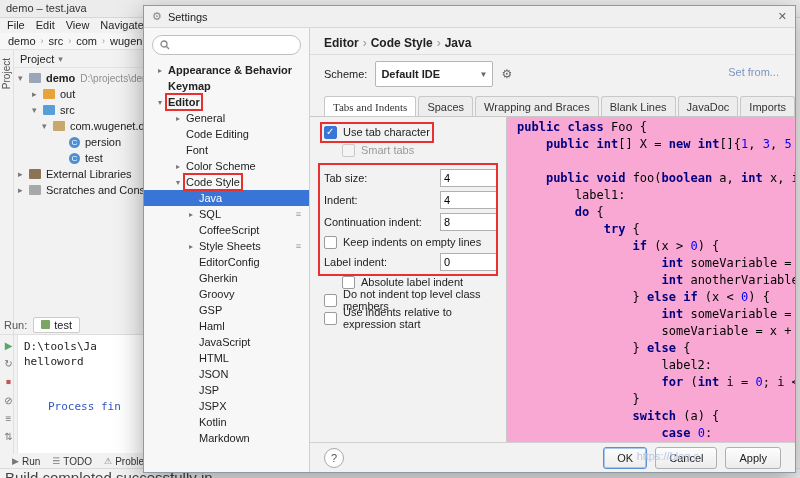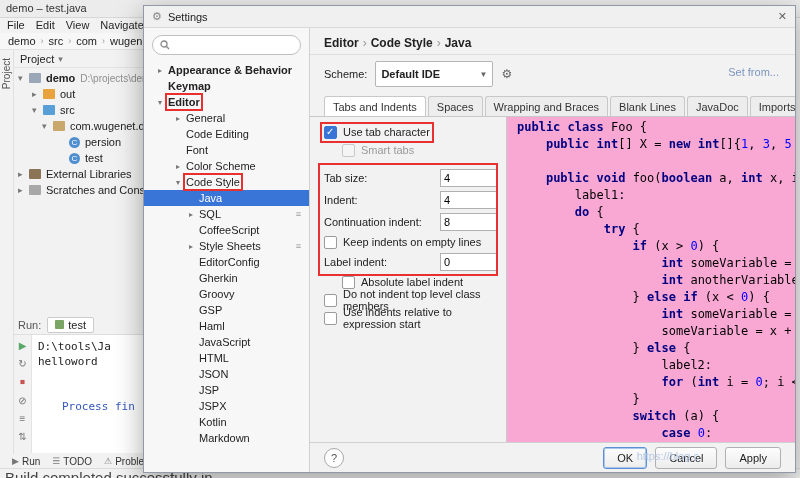--- a/index.html
+++ b/index.html
@@ -35,21 +35,21 @@
   .icon-folder-sources{background:#579fd6;}
   .icon-package{background:#c8a96b;}
   .icon-class{background:#4f8fd0;border-radius:50%;width:11px;height:11px;color:#fff;font-size:8px;
     display:flex;align-items:center;justify-content:center;}
   .icon-class::after{content:"C";}
   .icon-library{background:#8b7355;}
   .icon-scratch{background:#a8a8a8;}
   .t-label.bold{font-weight:bold;}
   .t-detail{color:#8e8e8e;font-size:10px;margin-left:5px;}
 
-  .run-panel{position:absolute;left:14px;top:315px;width:230px;height:138px;}
+  .run-panel{position:absolute;left:0;top:315px;width:230px;height:138px;}
   .run-tabs{height:20px;display:flex;align-items:center;gap:6px;padding:0 4px;border-bottom:1px solid #dedede;font-size:11px;}
   .run-label{color:#555;}
   .run-tab{display:flex;align-items:center;gap:4px;border:1px solid #ccc;background:#fff;padding:1px 7px;border-radius:2px;}
   .run-tab-icon{width:9px;height:9px;background:#7aa564;border-radius:1px;display:inline-block;}
   .run-body{display:flex;height:118px;}
   .run-gutter{width:18px;display:flex;flex-direction:column;align-items:center;gap:7px;padding-top:5px;
     border-right:1px solid #e4e4e4;font-size:10px;color:#777;}
   .g-run{color:#59a869;} .g-stop{color:#c75450;}
   .console{flex:1;background:#fff;font-family:"DejaVu Sans Mono",monospace;font-size:11px;line-height:15px;padding:4px 6px;}
   .console-line{white-space:pre;} .console-line.info{color:var(--info);margin-left:24px;}
@@ -91,21 +91,21 @@
   .combo{width:118px;height:20px;border:1px solid #b6b6b6;background:#fff;border-radius:2px;display:flex;
     align-items:center;justify-content:space-between;padding:12px 5px;font-size:11px;}
   .combo-val{font-weight:bold;}
   .combo-arrow{color:#666;font-size:8px;}
   .gear{color:#666;font-size:12px;}
   .set-from{position:absolute;right:16px;top:38px;color:var(--link);font-size:11px;}
   .tabs-row{display:flex;gap:2px;padding:6px 14px 0;border-bottom:1px solid #c8c8c8;height:26px;
     align-items:flex-end;white-space:nowrap;overflow:hidden;flex:none;}
   .tab{font-size:11px;padding:4px 8px 3px;border:1px solid #c8c8c8;border-bottom:none;background:#ededed;
     border-radius:3px 3px 0 0;color:#333;flex:none;}
-  .tab.selected{background:#fff;}
+  .tab.selected{background:#fff;font-family:Liberation Serif, serif;}
 
   .main-row{flex:1;display:flex;min-height:0;}
   .options{width:196px;padding:6px 8px 0 14px;position:relative;font-size:11px;flex:none;}
   .opt-row{display:flex;align-items:center;}
   .opt-row.checkbox{height:18px;} .opt-row.field{height:22px;}
   .opt-row.ind1{padding-left:18px;}
   .opt-row.disabled{color:#9a9a9a;}
   .opt-inner{display:flex;align-items:center;}
   .opt-row.annotated .opt-inner{outline:2px solid var(--annotation);outline-offset:2px;}
   .cbox{width:13px;height:13px;border:1px solid #9b9b9b;border-radius:2px;background:#fff;margin-right:6px;position:relative;flex:none;}

